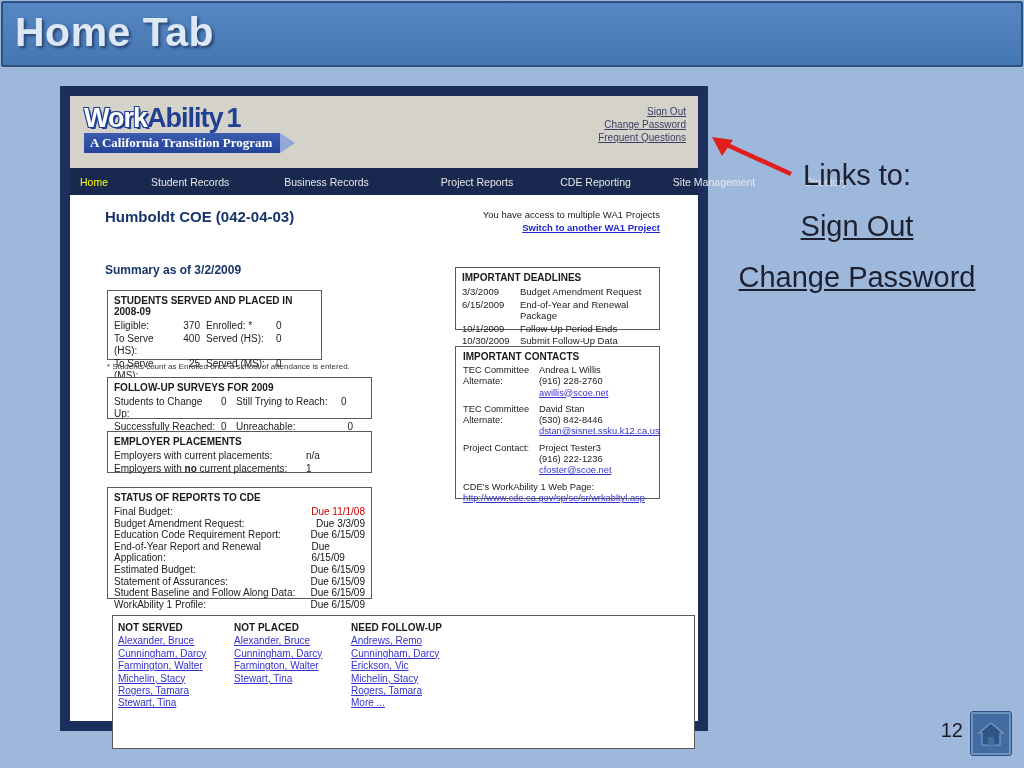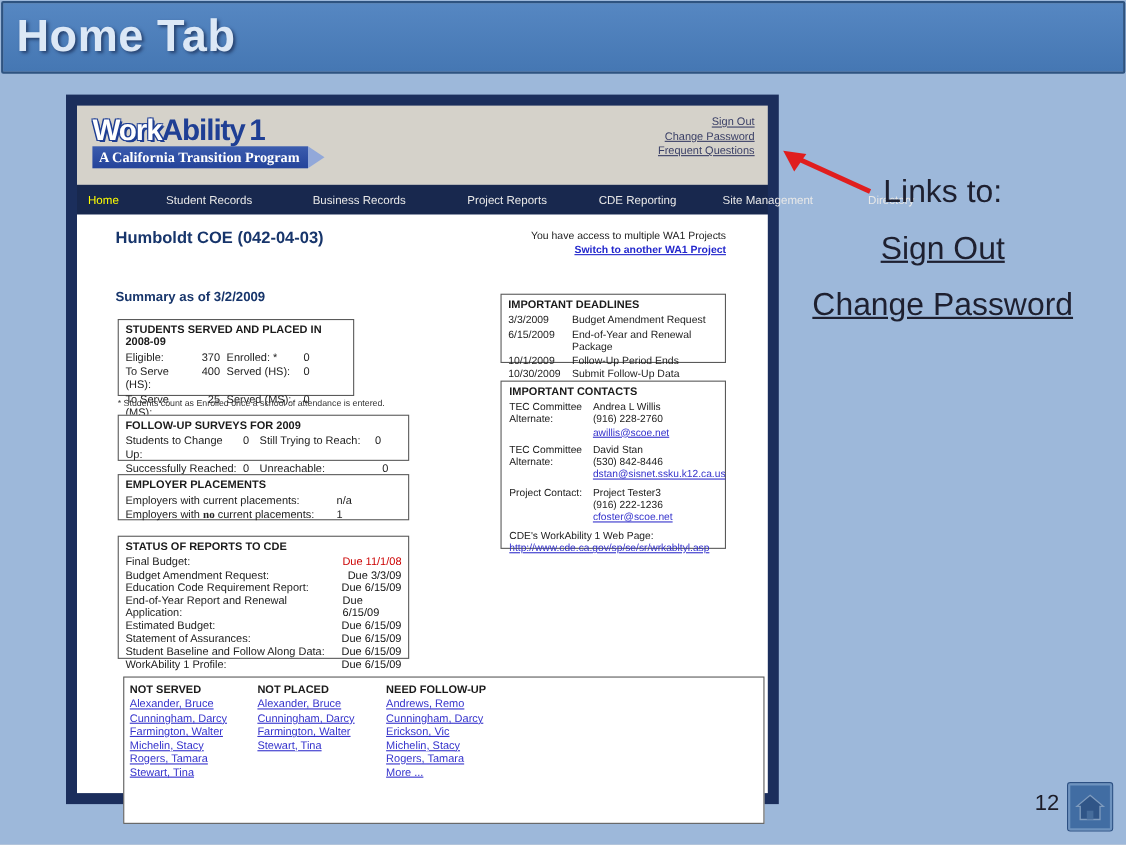--- a/index.html
+++ b/index.html
@@ -34,21 +34,21 @@
   .header-links a { display:block; color:#3A3F66; text-decoration:underline; cursor:pointer; }
 
   
   .navbar { height:27px; background:#18284E; flex:0 0 auto; display:flex; align-items:center;
     font-size:10.5px; color:#E8E8E8; }
   .nav-item { cursor:pointer; white-space:nowrap; }
   .nav-item.active { color:#FFFF00; }
   .nav-item:nth-child(1){ margin-left:10px; }
   .nav-item:nth-child(2){ margin-left:43px; }
   .nav-item:nth-child(3){ margin-left:55px; }
-  .nav-item:nth-child(4){ margin-left:56px; }
+  .nav-item:nth-child(4){ margin-left:72px; }
   .nav-item:nth-child(5){ margin-left:47px; }
   .nav-item:nth-child(6){ margin-left:42px; }
   .nav-item:nth-child(7){ margin-left:50px; }
 
   
   .content { position:relative; flex:1 1 auto; background:#FFFFFF; font-size:10px; color:#222;padding-left:34px; }
   .page-title { position:absolute; left:35px; top:13px; font-size:15px; font-weight:bold; color:#17356B; }
   .access { position:absolute; right:38px; top:13px; text-align:right; font-size:9.5px; line-height:13px; color:#222; }
   .access a { display:block; color:#2226CC; font-weight:bold; text-decoration:underline; cursor:pointer; }
   .summary-h { position:absolute; left:35px; top:68px; font-size:12px; font-weight:bold; color:#17356B; }
@@ -60,21 +60,21 @@
   .grid-students { display:grid; grid-template-columns:62px 18px 64px 10px 52px 10px; column-gap:6px; row-gap:1px; line-height:12px; }
   .grid-students .num { text-align:right; }
   .footnote { position:absolute; left:37px; top:167px; width:270px; font-size:8px; color:#333; }
 
   .box-followup { left:37px; top:182px; width:265px; height:42px; }
   .grid-followup { display:grid; grid-template-columns:102px 10px 100px 12px; column-gap:5px; row-gap:1px; line-height:12px; }
 
   .box-employer { left:37px; top:236px; width:265px; height:42px; }
   .emp-row { line-height:12.5px; }
   .emp-row .lbl { display:inline-block; width:192px; }
-  .emp-row b { font-weight:bold;font-family:Liberation Serif, serif; }
+  .emp-row b { font-weight:bold; }
 
   .box-status { left:37px; top:292px; width:265px; height:112px; }
   .status-row { display:flex; justify-content:space-between; line-height:11.6px; }
   .status-row .due { color:#111; }
   .status-row.overdue .due { color:#CC0000; }
 
   .box-deadlines { left:385px; top:72px; width:205px; height:63px; }
   .grid-deadlines { display:grid; grid-template-columns:50px auto; column-gap:8px; row-gap:1px; font-size:9.5px; line-height:11.5px; }
 
   .box-contacts { left:385px; top:151px; width:205px; height:153px; padding:4px 7px; }

